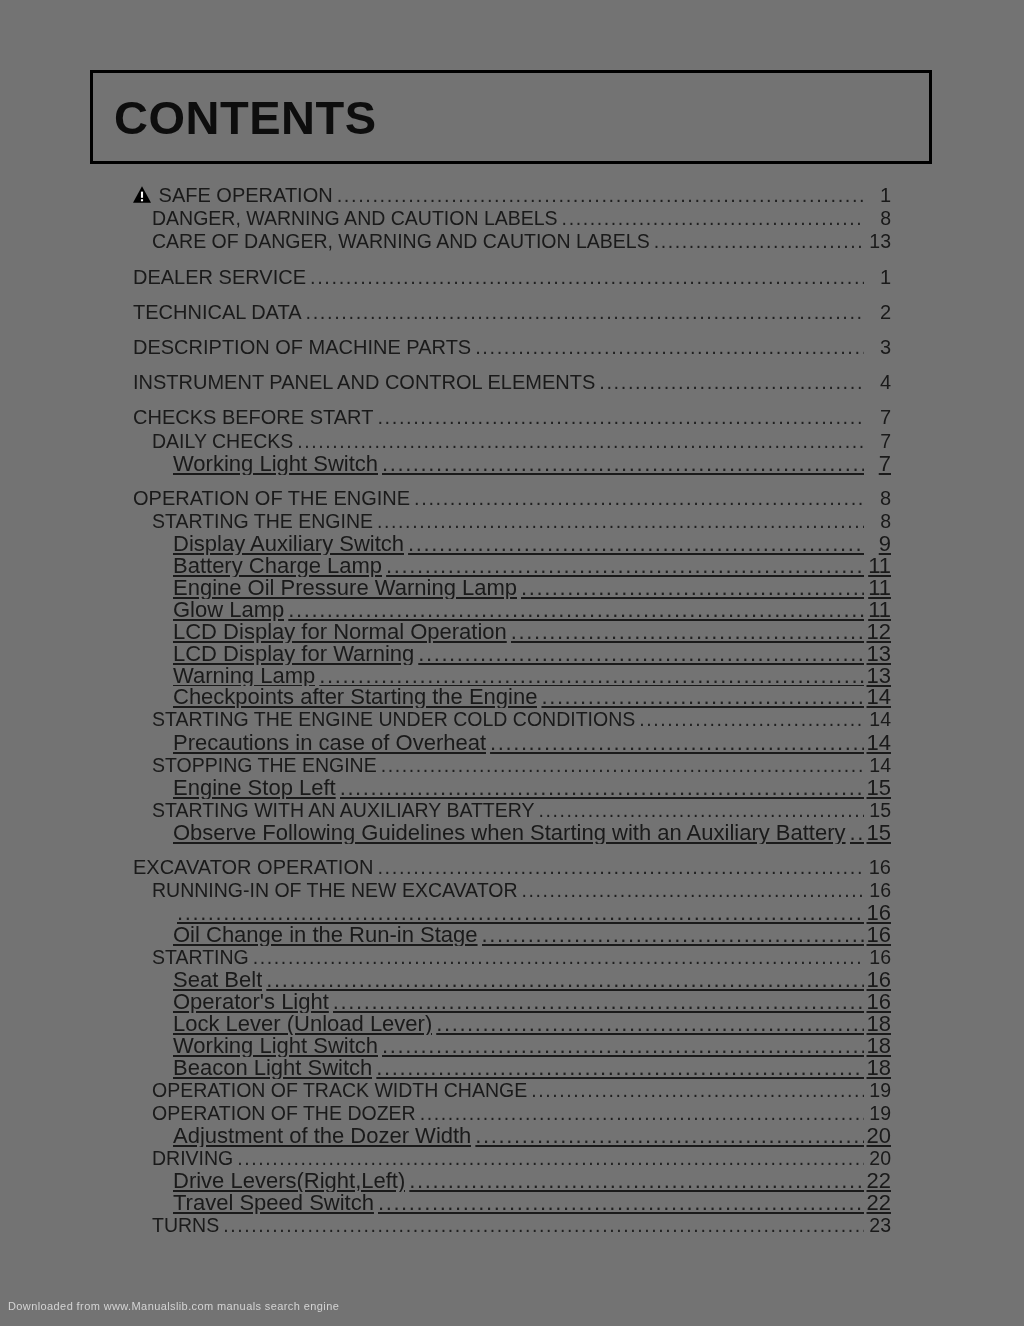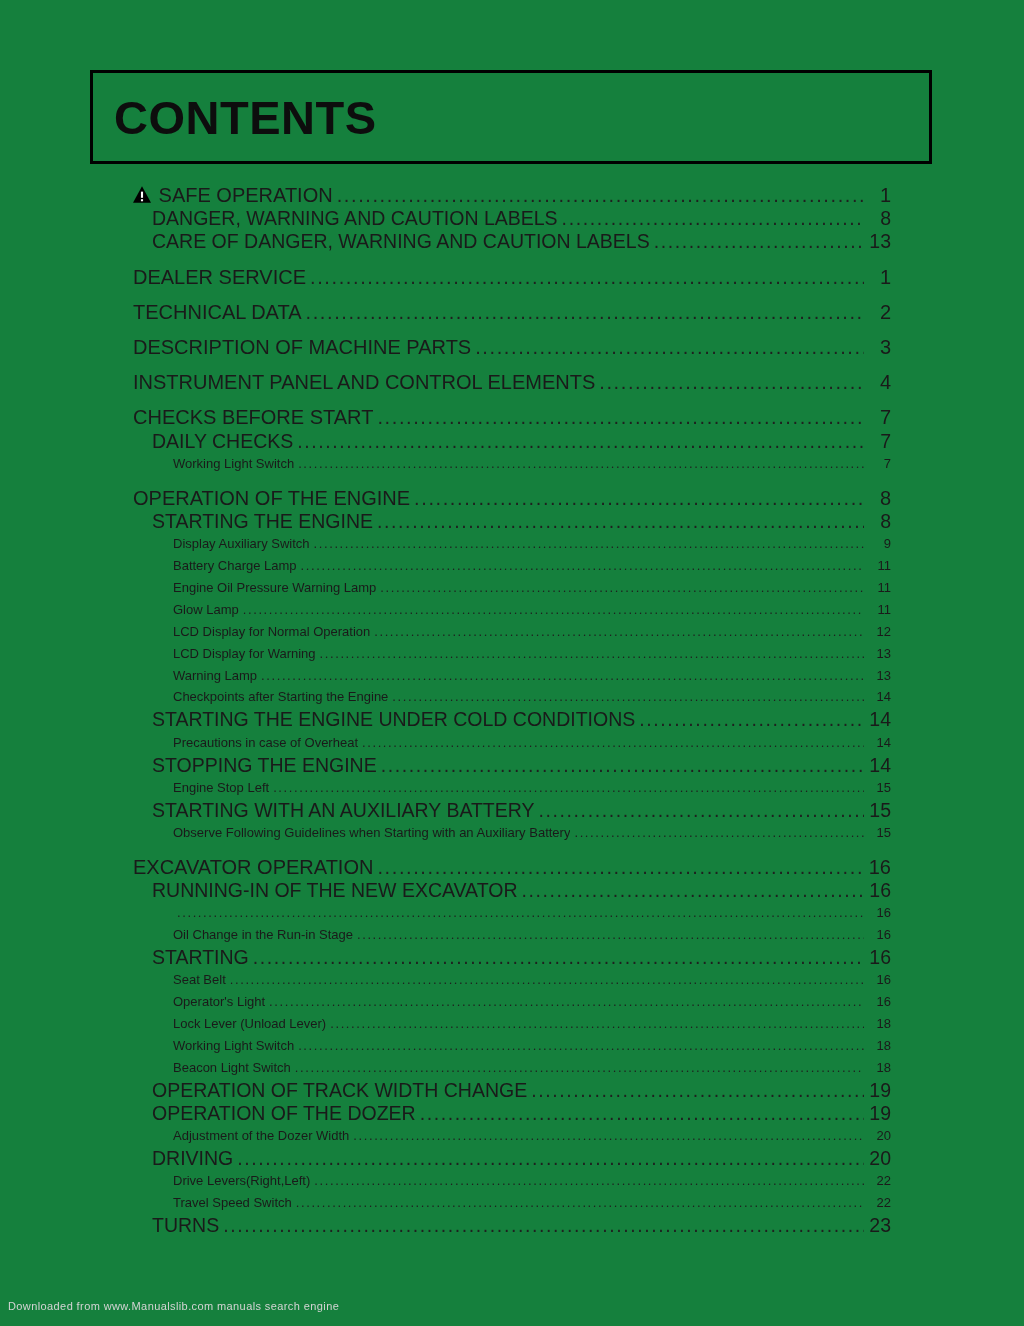--- a/index.html
+++ b/index.html
@@ -6,21 +6,21 @@
   html, body {
     width: 1024px; height: 1326px;
     background: #ffffff;
     font-family: "Liberation Sans", sans-serif;
     color: #1a1a1a;
     overflow: hidden;
   }
   .page {
     position: relative;
     width: 1024px; height: 1326px;
-    background: #15803d;
+    background: #737373;
   }
   .contents-box {
     position: absolute;
     left: 90px; top: 70px;
     width: 842px; height: 94px;
     border: 3px solid #000000;
     display: flex;
     align-items: center;
   }
   .contents-title {
@@ -36,21 +36,21 @@
     width: 758px;
   }
   .toc-row {
     display: flex;
     align-items: baseline;
     line-height: 23.2px;
     white-space: nowrap;
   }
   .toc-row.level-0 { font-size: 20px; }
   .toc-row.level-1 { font-size: 19.5px; padding-left: 19px; }
-  .toc-row.level-2 { font-size: 13px; padding-left: 40px; line-height: 21.9px; }
+  .toc-row.level-2 { font-size: 22px; padding-left: 40px; line-height: 21.9px; text-decoration: underline; }
   .toc-row.gap { margin-top: 12px; }
   .toc-label { flex: 0 1 auto; overflow: hidden; }
   .dot-leader {
     flex: 1 1 0;
     overflow: hidden;
     white-space: nowrap;
     margin: 0 2px 0 4px;
     color: #1f1f1f;
     min-width: 0;
   }

